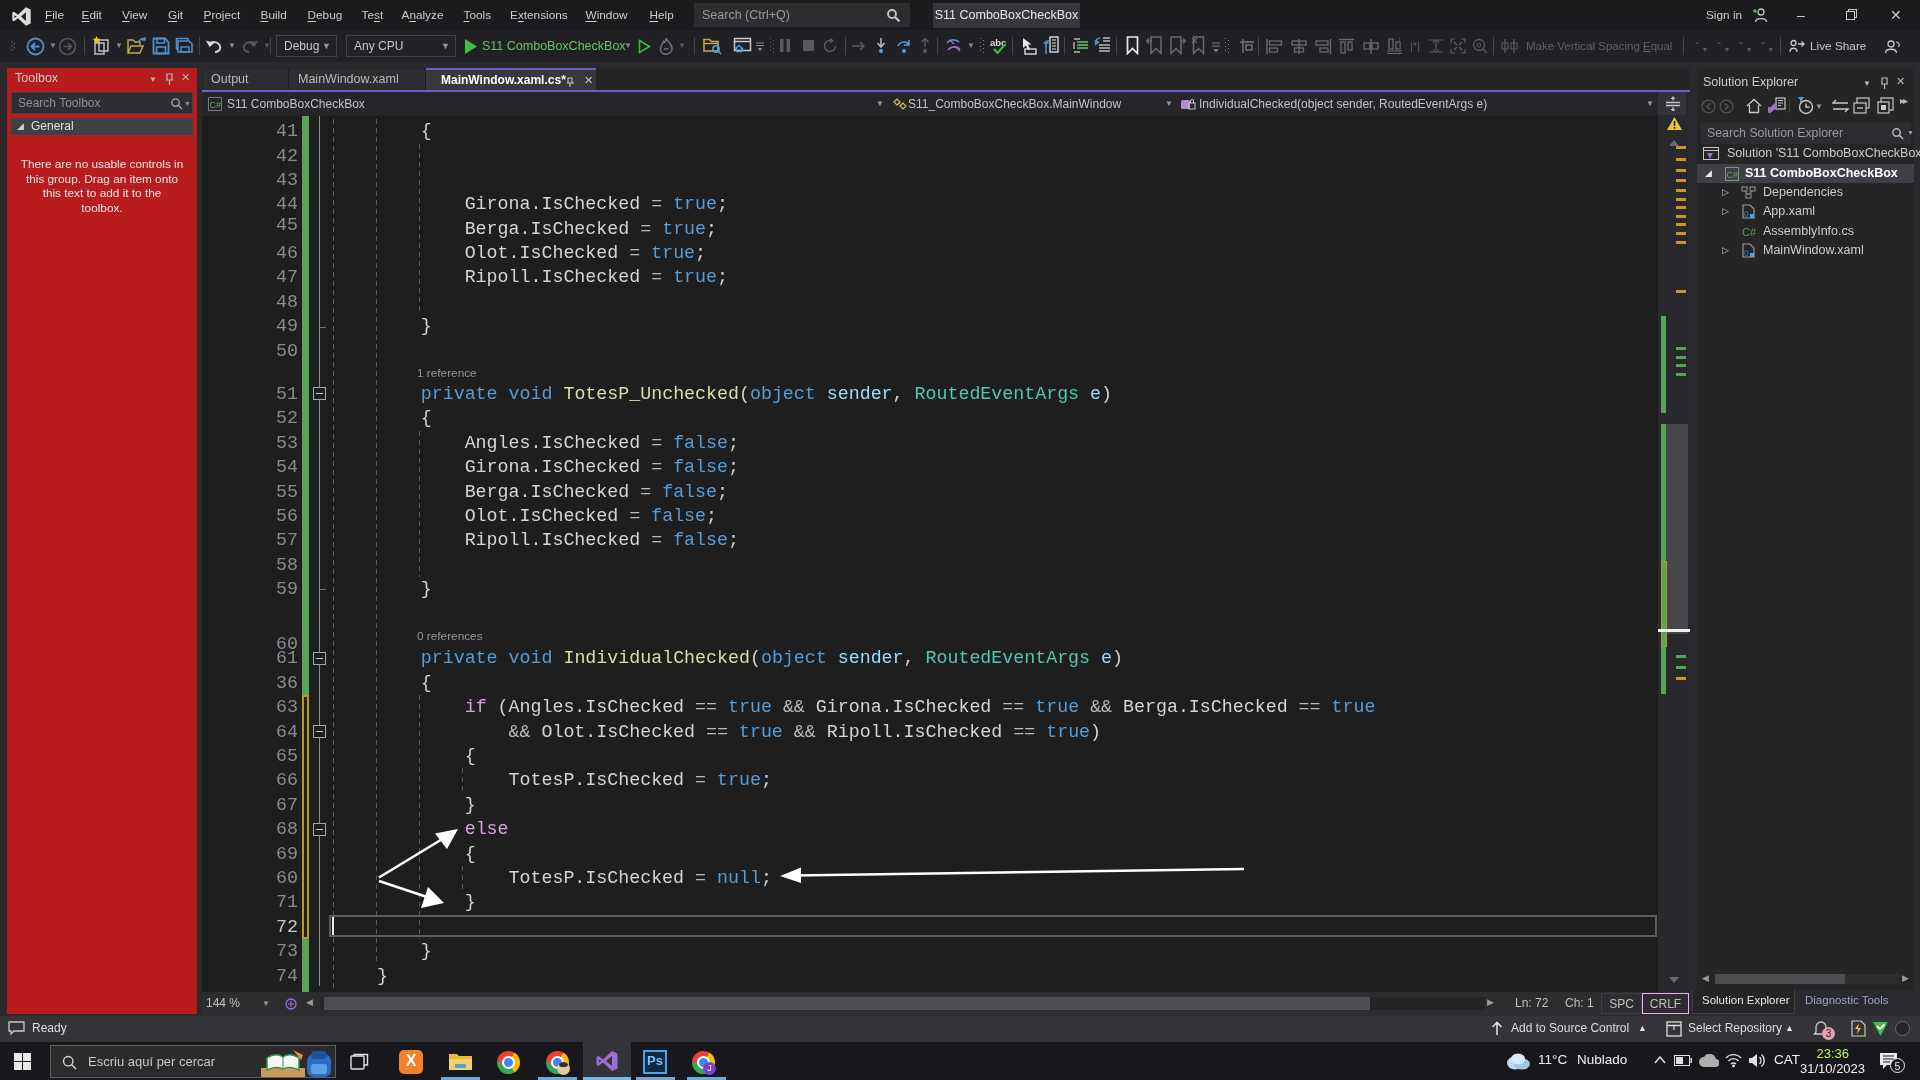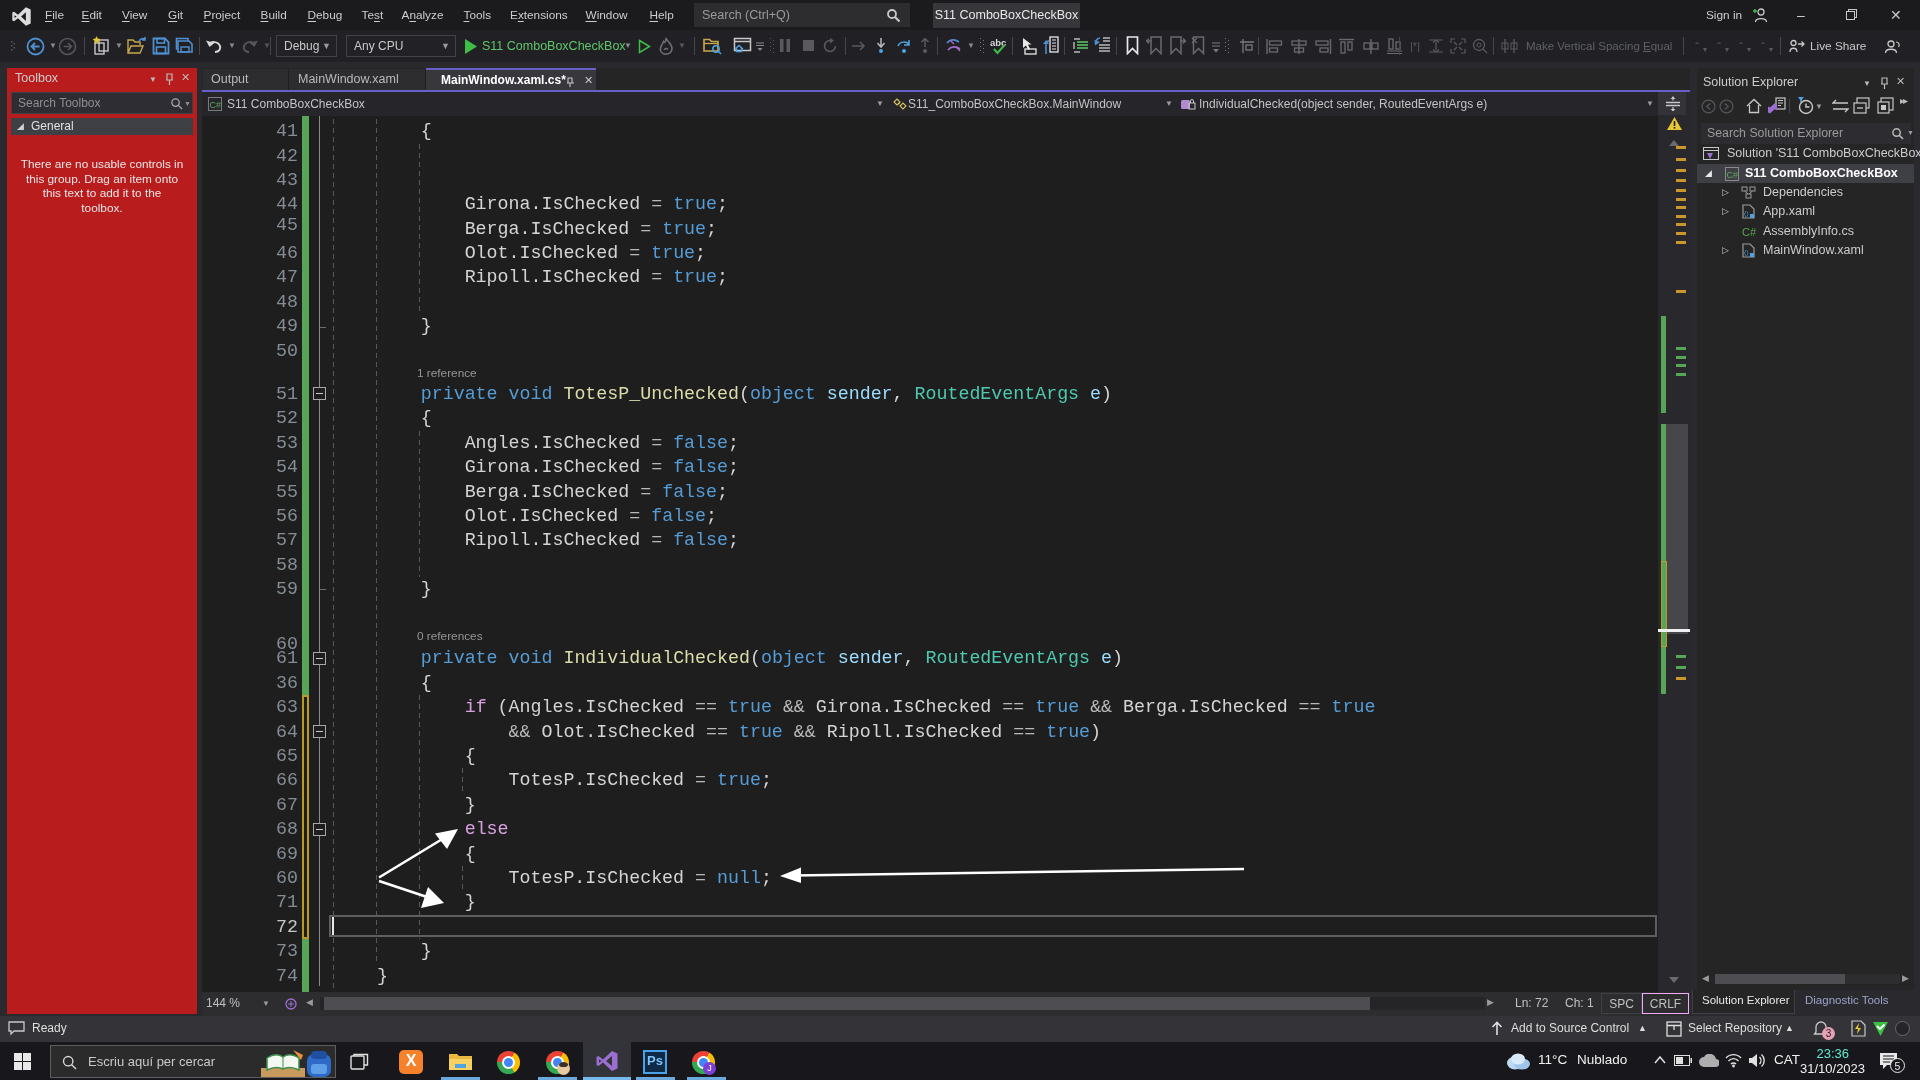--- a/index.html
+++ b/index.html
@@ -780,21 +780,21 @@
       <path d="M1 5 A10 10 0 0 1 16 5" fill="none" stroke="#E0E0E0" stroke-width="1.4"></path>
       <path d="M3.5 8 A6.5 6.5 0 0 1 13.5 8" fill="none" stroke="#E0E0E0" stroke-width="1.4"></path>
       <path d="M6 11 A3.5 3.5 0 0 1 11 11" fill="none" stroke="#E0E0E0" stroke-width="1.4"></path>
       <circle cx="8.5" cy="13" r="1.4" fill="#E0E0E0"></circle>
     </svg>
     <svg class="abs" style="left:1748px;top:11px;" width="19" height="15" viewBox="0 0 19 15">
       <path d="M1 5 H4 L9 1 V14 L4 10 H1 Z" fill="#E0E0E0"></path>
       <path d="M11.5 4 A5 5 0 0 1 11.5 11 M13.5 1.5 A8 8 0 0 1 13.5 13.5" fill="none" stroke="#E0E0E0" stroke-width="1.4"></path>
     </svg>
     <span class="abs" style="left:1774px;top:10px;font-size:13.5px;color:#F0F0F0;">CAT</span>
-    <span class="abs" style="left:1812px;top:4px;width:37px;text-align:right;font-size:13px;color:#5eead4;">23:36</span>
+    <span class="abs" style="left:1812px;top:4px;width:37px;text-align:right;font-size:13px;color:#bef264;">23:36</span>
     <span class="abs" style="left:1800px;top:19px;width:64px;text-align:right;font-size:13px;color:#F0F0F0;">31/10/2023</span>
     <svg class="abs" style="left:1879px;top:10px;" width="19" height="18" viewBox="0 0 19 18">
         <path d="M1 1 H18 V13 H8 L4 17 V13 H1 Z" fill="#E8E8E8"></path>
         <path d="M4 4 h11 M4 7 h11 M4 10 h7" stroke="#18181C" stroke-width="1.2"></path>
       </svg>
     <div class="abs" style="left:1890px;top:16px;width:15px;height:15px;border-radius:8px;background:#18181C;border:1.5px solid #E8E8E8;color:#E8E8E8;font-size:10.5px;text-align:center;line-height:14px;">5</div>
   </div>
 </div>
 
 </body></html>

